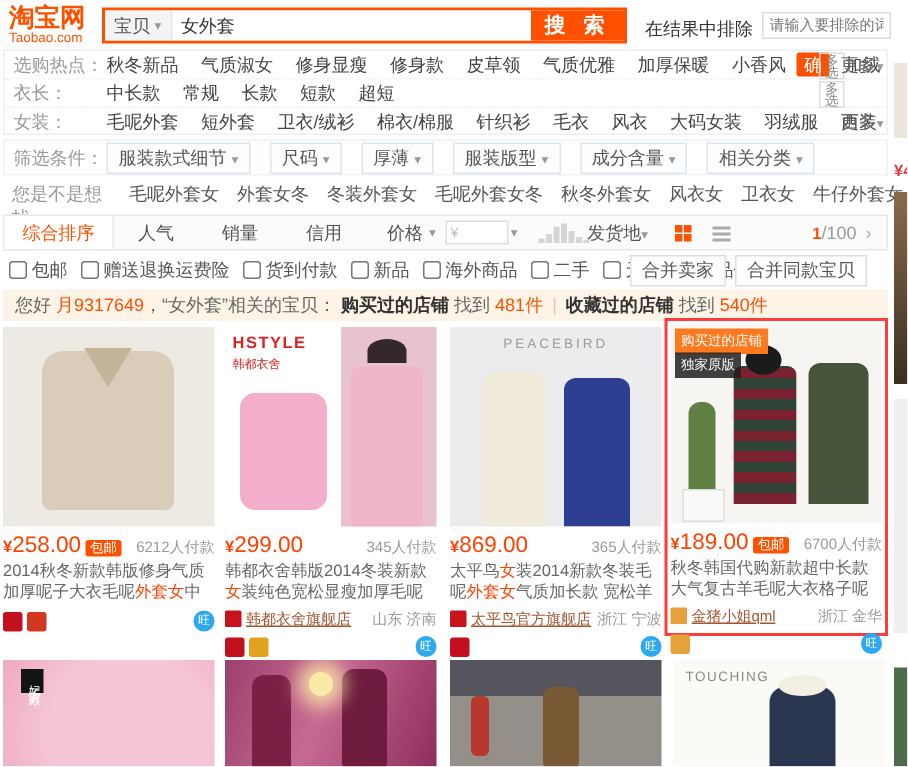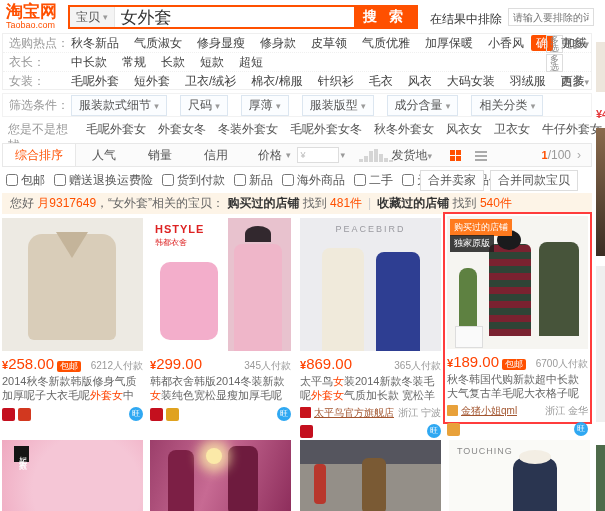--- a/index.html
+++ b/index.html
@@ -6,21 +6,21 @@
   #screen{position:relative;width:605px;height:511px;overflow:hidden;background:#fff;
     font-family:"Liberation Sans","DejaVu Sans",sans-serif;font-size:12px;color:#333;}
   a{text-decoration:none;color:inherit;cursor:pointer;}
   
   .logo{position:absolute;left:6px;top:3px;line-height:1;}
   .logo .t1{font-size:17px;font-weight:bold;color:#FF5000;}
   .logo .t2{font-size:9px;color:#FF5000;margin-top:1px;}
   .searchbox{position:absolute;left:68px;top:5px;width:350px;height:24px;border:2px solid #FF5000;display:flex;box-sizing:border-box;background:#fff;}
   .cat{background:#F4F4F4;border-right:1px solid #E5E5E5;padding:0 6px;font-size:12px;color:#555;display:flex;align-items:center;gap:3px;}
   .cat .car{font-size:9px;color:#999;}
-  .sinput{flex:1;border:0;outline:none;padding:0 6px;font-size:17px;color:#333;font-family:inherit;}
+  .sinput{flex:1;border:0;outline:none;padding:0 6px;font-size:12px;color:#333;font-family:inherit;}
   .sbtn{width:62px;border:0;background:#FF5000;color:#fff;font-weight:bold;font-size:14px;letter-spacing:4px;cursor:pointer;font-family:inherit;}
   .excl-label{position:absolute;left:430px;top:11px;font-size:12px;color:#333;}
   .excl-input{position:absolute;left:508px;top:8px;width:76px;height:16px;border:1px solid #DDD;font-size:10px;color:#999;padding:0 4px;font-family:Liberation Sans, sans-serif;outline:none;}
   
   .fpanel{position:absolute;left:2px;top:33px;width:590px;height:57px;border:1px solid #EFEFEF;box-sizing:border-box;}
   .frow{position:relative;height:18px;line-height:18px;display:flex;border-bottom:1px dotted #F0F0F0;padding-left:6px;}
   .frow:last-child{border-bottom:0;}
   .flabel{width:62px;color:#999;flex:none;}
   .fitems{display:flex;}
   .fitems a{color:#444;margin-right:15px;white-space:nowrap;}
@@ -338,20 +338,25 @@
       <i class="coat"></i>
         <i class="hat"></i>
         <i class="body"></i>
     </div>
     <div class="price-row">
       <span class="cur">¥</span>
       <span class="prc">299.00</span>
       <span class="paid">345人付款</span>
     </div>
     <div class="ptitle"><span>韩都衣舍韩版2014冬装新款</span><span class="hl">女</span><span>装纯色宽松显瘦加厚毛呢</span></div>
+    <div class="shop-row">
+      <span class="tmico"></span>
+      <a class="shop">韩都衣舍旗舰店</a>
+      <span class="loc">山东 济南</span>
+    </div>
     <div class="icon-row">
       <span style="display:flex">
           <span class="sico" style="background: rgb(196, 15, 30);"></span>
           <span class="sico" style="background: rgb(224, 162, 31);"></span>
         </span>
       <span class="ww">旺</span>
     </div>
   </div>
 
   <div class="card" style="left:300px">

